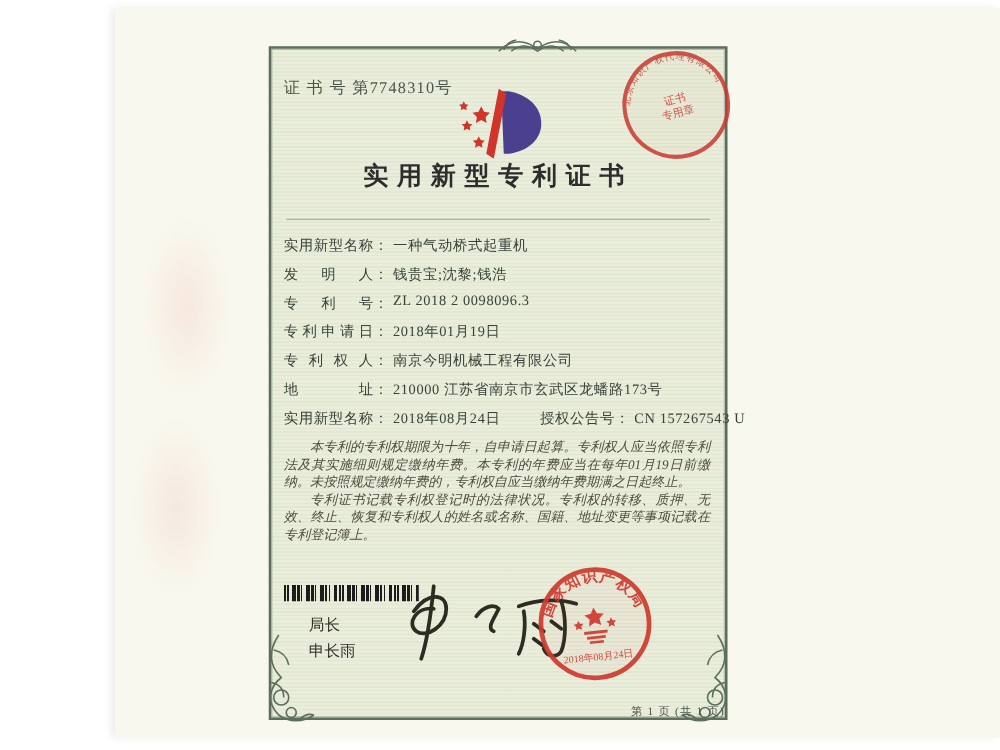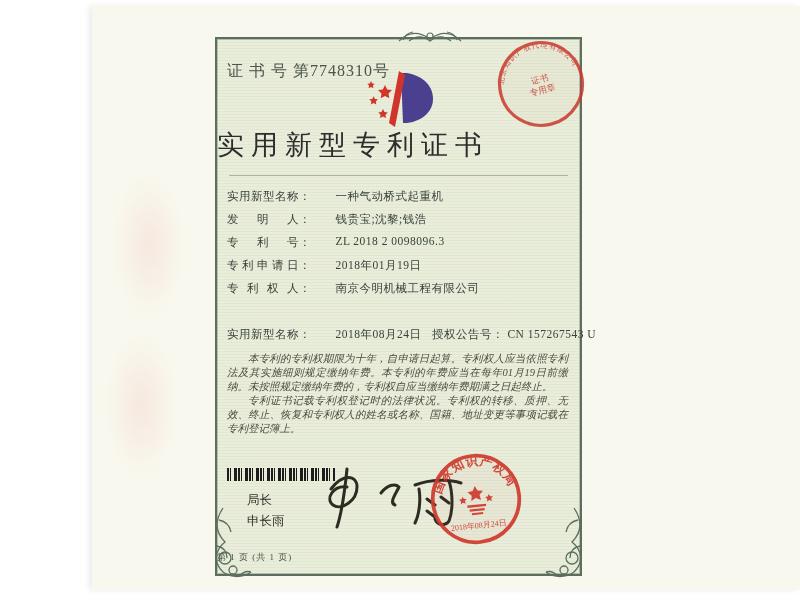--- a/index.html
+++ b/index.html
@@ -19,58 +19,58 @@
     filter:blur(2px);
   }
   .frame{
     position:absolute;left:123px;top:31px;width:363px;height:535px;
     background:#e9edda;
     background-image:repeating-linear-gradient(0deg,rgba(110,150,110,0.07) 0 1px,rgba(0,0,0,0) 1px 3px);
     border:2px solid #5c6f5e;
     box-shadow:inset 0 0 0 1px rgba(92,111,94,0.35);
   }
   .cert-no{
-    position:absolute;left:10px;top:22px;font-size:16px;color:#4a554c;letter-spacing:1px;font-family:Liberation Serif, serif;
+    position:absolute;left:10px;top:22px;font-size:13px;color:#4a554c;letter-spacing:1px;font-family:Liberation Serif, serif;
   }
   .logo{position:absolute;left:144px;top:32px;width:80px;height:56px;}
   .title{
-    position:absolute;left:0;right:0;top:88px;
-    font-size:27px;font-weight:normal;color:#2d2d2d;letter-spacing:7px;
+    position:absolute;left:0;right:0;top:88px;text-align:center;
+    font-size:20px;font-weight:bold;color:#2d2d2d;letter-spacing:7px;
   }
   .title-rule{
     position:absolute;left:12px;right:12px;top:136px;height:0;
     border-top:1px solid rgba(100,110,100,0.45);
   }
   .frow{
     position:absolute;left:10px;right:10px;font-size:11.5px;color:#37423a;
     white-space:nowrap;letter-spacing:0.5px;
   }
   .flbl{display:inline-block;width:72px;text-align:justify;text-align-last:justify;vertical-align:top;}
   .fcolon{display:inline-block;vertical-align:top;}
-  .fval{display:inline-block;vertical-align:top;letter-spacing:0.5px;margin-left:21px;}
+  .fval{display:inline-block;vertical-align:top;letter-spacing:0.5px;}
   .fpair2{position:absolute;left:205px;top:0;}
   .paras{
     position:absolute;left:10px;right:12px;top:313px;
     font-size:10.5px;line-height:14px;color:#4c4c40;text-align:justify;
     font-style:italic;
   }
   .paras p{margin:0;text-indent:2em;}
   .barcode{
     position:absolute;left:10px;top:429px;width:108px;height:13px;
     background:repeating-linear-gradient(90deg,
       #1c1c1c 0 2px,transparent 2px 3px,
       #1c1c1c 3px 4px,transparent 4px 7px,
       #1c1c1c 7px 10px,transparent 10px 11px);
   }
   .director{position:absolute;left:12px;top:451px;font-size:12.5px;color:#31302a;line-height:21px;margin-left:18px;}
   .sig{position:absolute;left:86px;top:420px;width:170px;height:90px;}
   .seal-main{position:absolute;left:212px;top:413px;width:94px;height:94px;transform:rotate(-6deg);opacity:0.92;}
   .seal-agency{position:absolute;left:403px;top:32px;width:92px;height:92px;transform:rotate(-14deg);opacity:0.85;}
   .footer{
-    position:absolute;left:0;right:0;top:512px;text-align:left;
+    position:absolute;left:0;right:0;top:524px;text-align:right;
     font-size:9px;color:#4a554c;letter-spacing:1px;
   }
   .flourish{position:absolute;}
   svg{display:block;}
 </style>
 </head>
 <body>
 
 <div class="paper">
   <div class="smudge" style="left:22px;top:170px"></div>
@@ -136,20 +136,24 @@
       <span class="flbl">专利号</span><span class="fcolon">：</span>
       <span class="fval">ZL 2018 2 0098096.3</span>
     </div>
     <div class="frow" style="top:219px">
       <span class="flbl">专利申请日</span><span class="fcolon">：</span>
       <span class="fval">2018年01月19日</span>
     </div>
     <div class="frow" style="top:242px">
       <span class="flbl">专利权人</span><span class="fcolon">：</span>
       <span class="fval">南京今明机械工程有限公司</span>
+    </div>
+    <div class="frow" style="top:265px">
+      <span class="flbl">地址</span><span class="fcolon">：</span>
+      <span class="fval">210000 江苏省南京市玄武区龙蟠路173号</span>
     </div>
     <div class="frow" style="top:288px">
       <span class="flbl">实用新型名称</span><span class="fcolon">：</span>
       <span class="fval">2018年08月24日</span>
       <span class="fpair2">
         <span>授权公告号</span><span>：</span>
         <span>CN 157267543 U</span>
       </span>
     </div>
 

